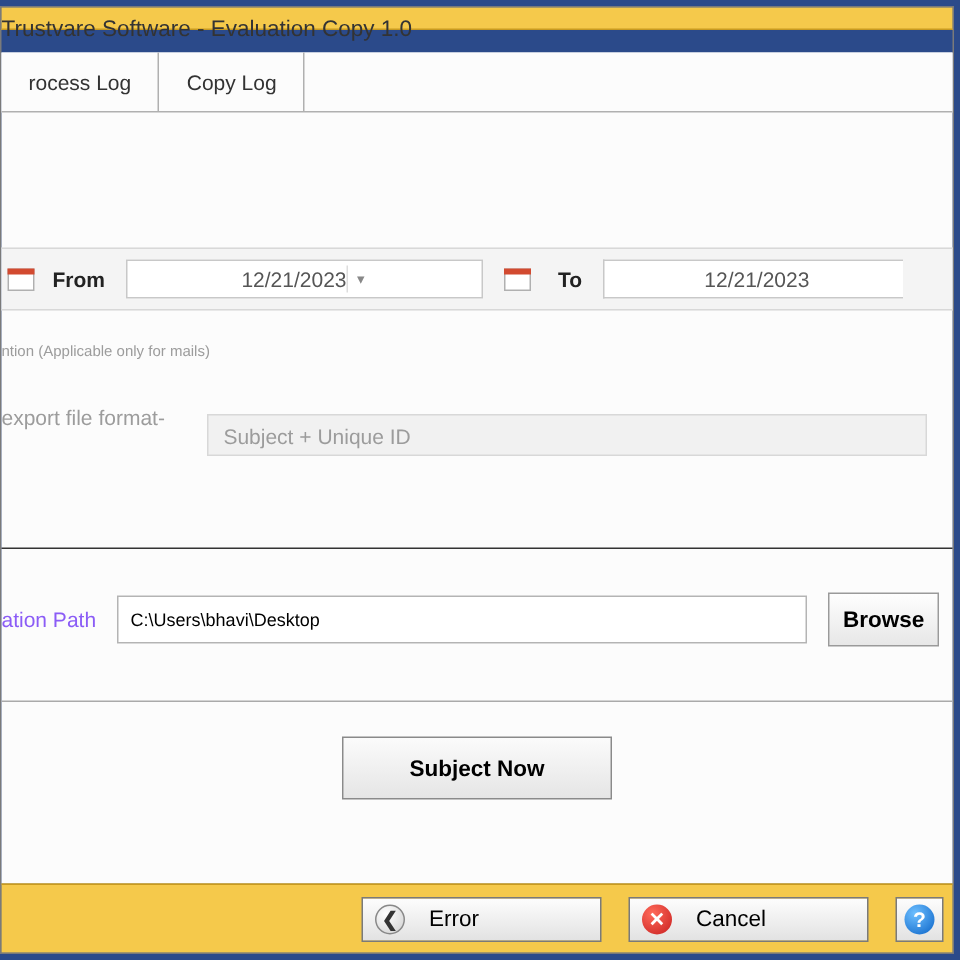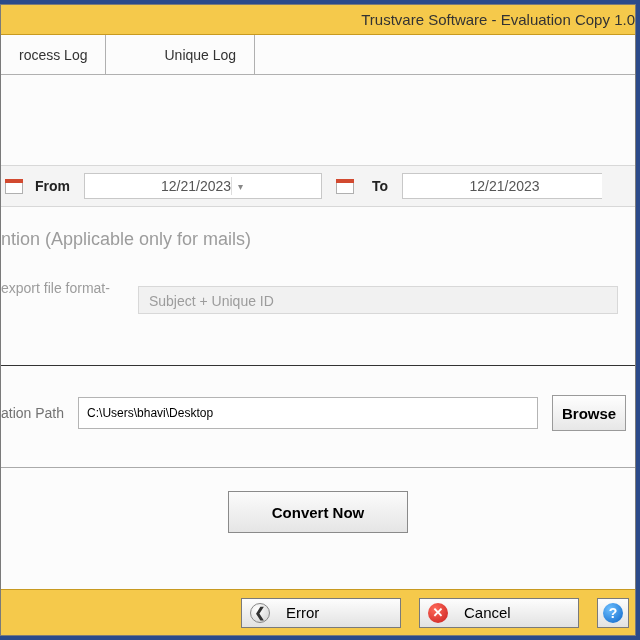--- a/index.html
+++ b/index.html
@@ -12,43 +12,42 @@
     overflow: hidden;
   }
   
   .outer {
     position: absolute;
     top: 4px; left: 0; right: 4px; bottom: 4px;
     border: 1px solid #7a7a7a;
   }
   
   .titlebar {
-    height: 30px;
+    height: 15px;
     background: #f5c94b;
     border-bottom: 1px solid #c89a20;
-    text-align: right;
+    text-align: left;
     line-height: 30px;
     font-size: 15px;
     color: #333;
   }
   
   .panel {
     position: absolute;
     top: 30px; left: 0; right: 0; bottom: 46px;
     background: #fcfcfc;
   }
   
   .tabs {
     display: flex;
     align-items: stretch;
     height: 40px;
     border-bottom: 1px solid #b0b0b0;
     padding-left: 0;
     background: #fcfcfc;
-    gap: 40px;
   }
   .tab {
     padding: 0 18px;
     line-height: 40px;
     color: #333;
     border-right: 1px solid #b0b0b0;
     cursor: pointer;
     position: relative;
     top: 0px;
   }
@@ -114,21 +113,21 @@
   }
 
   
   .naming {
     position: absolute;
     top: 188px; left: 0; right: 0;
     padding: 6px 0 0 0;
   }
   .naming-legend {
     color: #9c9c9c;
-    font-size: 18px;
+    font-size: 10px;
     padding-left: 0;
   }
   .naming-row {
     display: flex;
     align-items: center;
     gap: 28px;
     margin-top: 12px;
   }
   .naming-label { color: #9c9c9c; }
   .naming-select {
@@ -154,21 +153,21 @@
     top: 432px; left: 0; right: 0;
     border-top: 1px solid #aaa;
   }
   .dest {
     position: absolute;
     top: 360px; left: 0; right: 0;
     display: flex;
     align-items: center;
     gap: 14px;
   }
-  .dest-label { color: #737373; }
+  .dest-label { color: #8b5cf6; }
   .dest-input {
     flex: 0 0 460px;
     height: 32px;
     border: 1px solid #b4b4b4;
     padding: 0 8px;
     font-size: 12px;
     font-family: inherit;
     background: #fff;
   }
   .browse-btn {
@@ -254,21 +253,21 @@
     <span>Trustvare Software - Evaluation Copy 1.0</span>
   </div>
 
   <div class="panel">
 
     <div class="tabs">
       <div class="tab first">
         <span>rocess Log</span>
       </div>
       <div class="tab error">
-        <span>Unique Log</span>
+        <span>Copy Log</span>
       </div>
       <div class="edge"></div>
     </div>
 
     <div class="daterow">
       <span class="cal-icon"></span>
       <span class="date-lbl">From</span>
       <div class="date-picker">
         <span>12/21/2023</span>
         <span class="dp-drop">▾</span>
@@ -297,21 +296,21 @@
       <input class="dest-input" type="text" value="C:\Users\bhavi\Desktop" style="">
       <button class="browse-btn">
         <span>Browse</span>
       </button>
     </div>
 
     <div class="dest-sep2"></div>
 
     <div class="convert-wrap">
       <button class="convert-btn">
-        <span>Convert Now</span>
+        <span>Subject Now</span>
       </button>
     </div>
 
   </div>
 
   <div class="footer">
     <button class="fbtn">
       <span class="ficon back">❮</span>
       <span>Error</span>
     </button>

